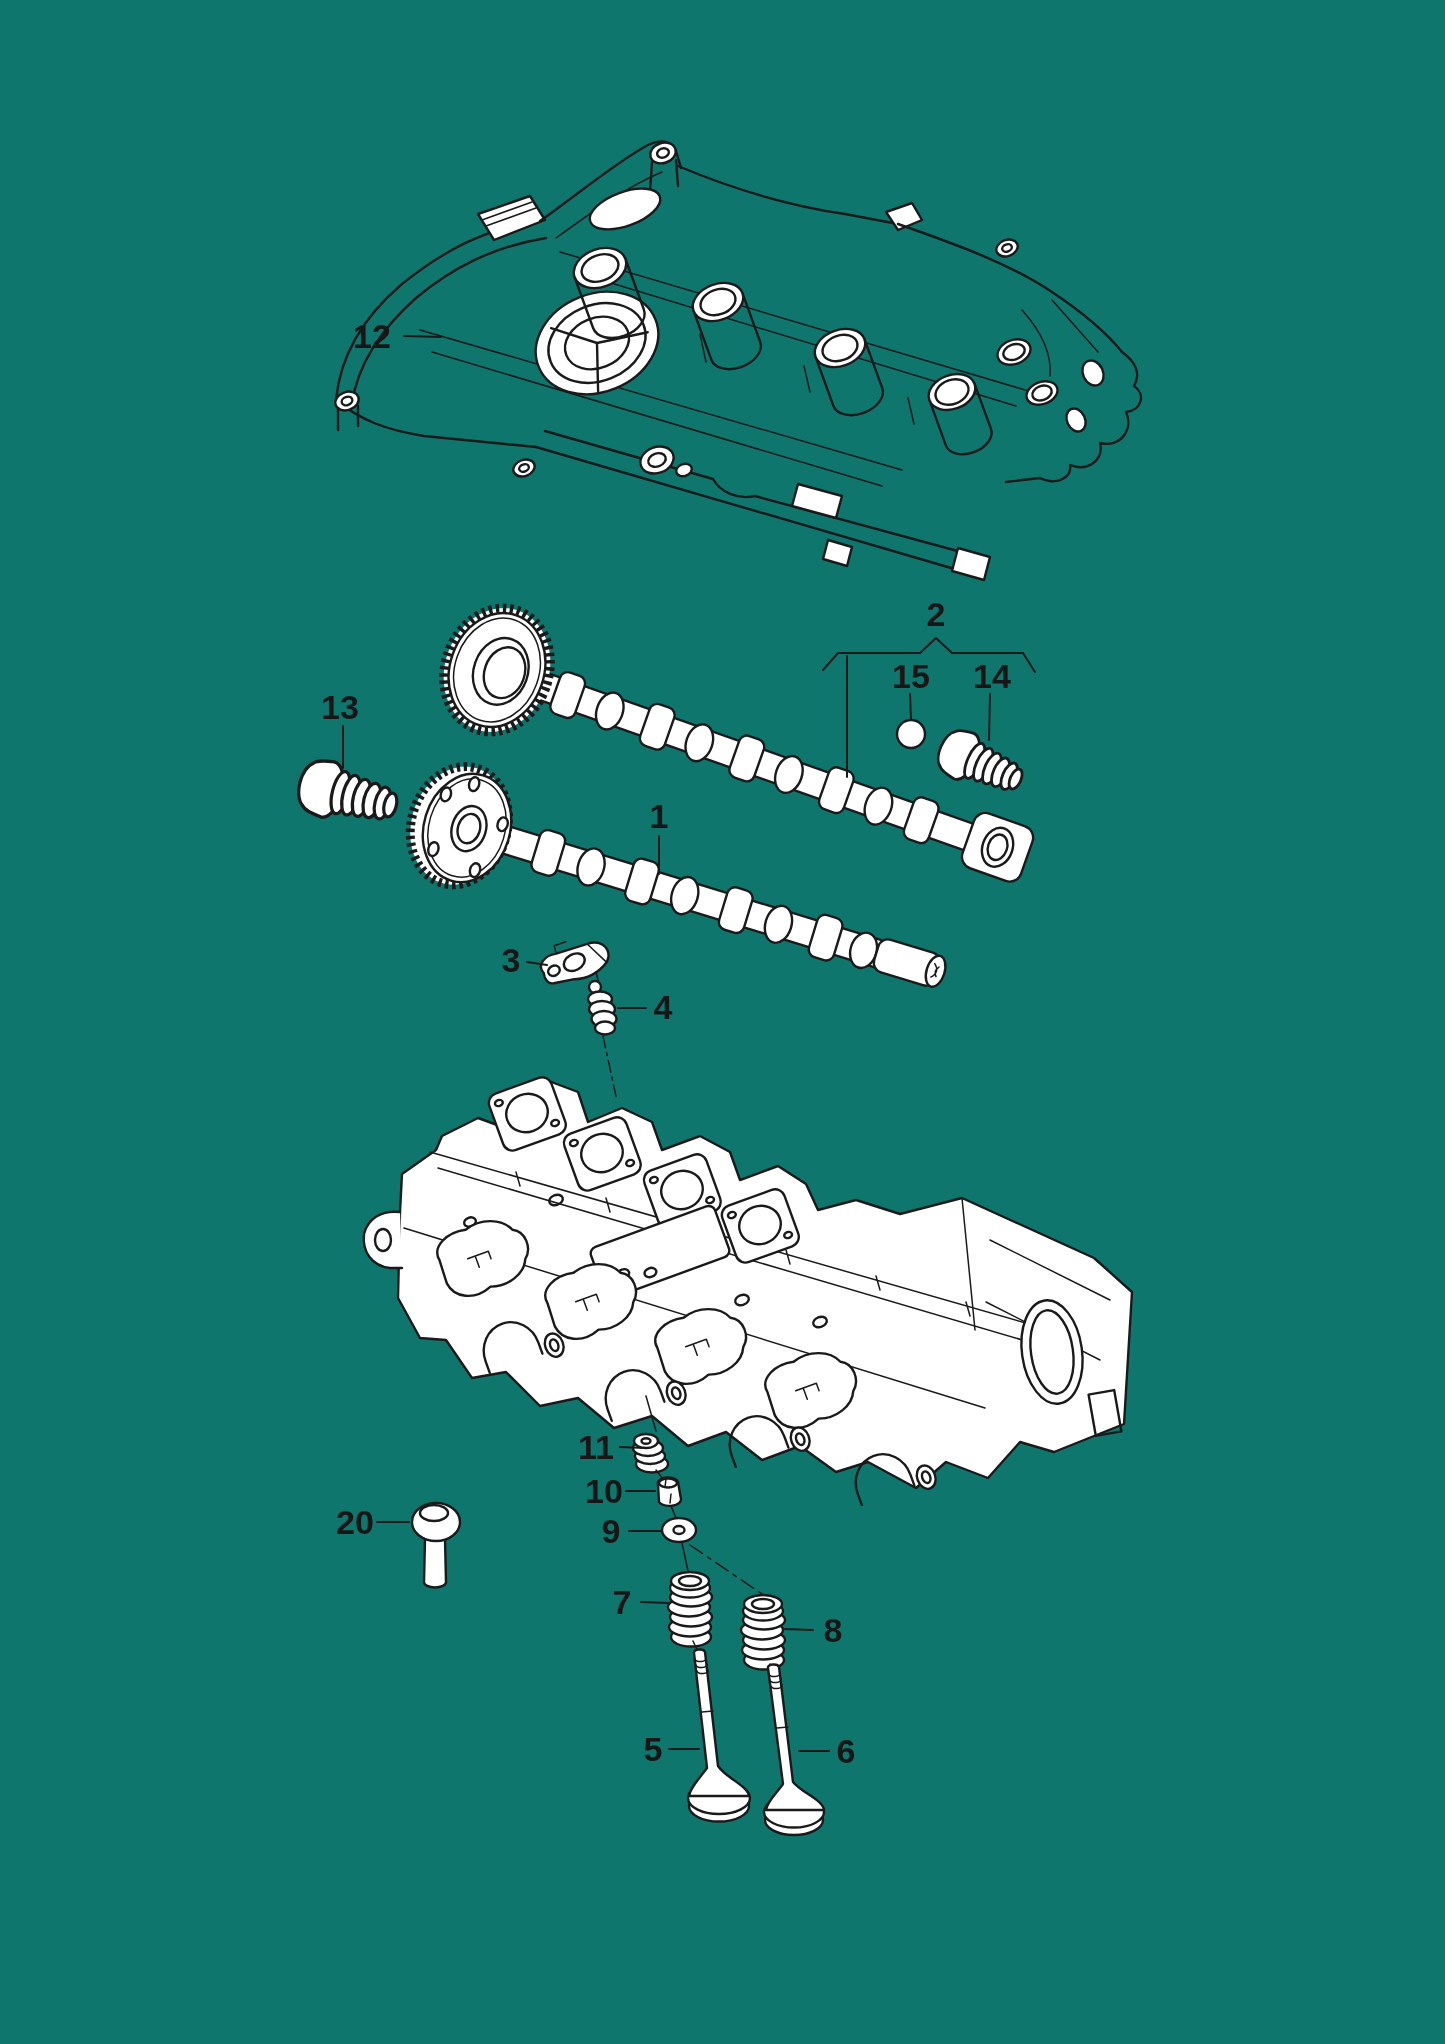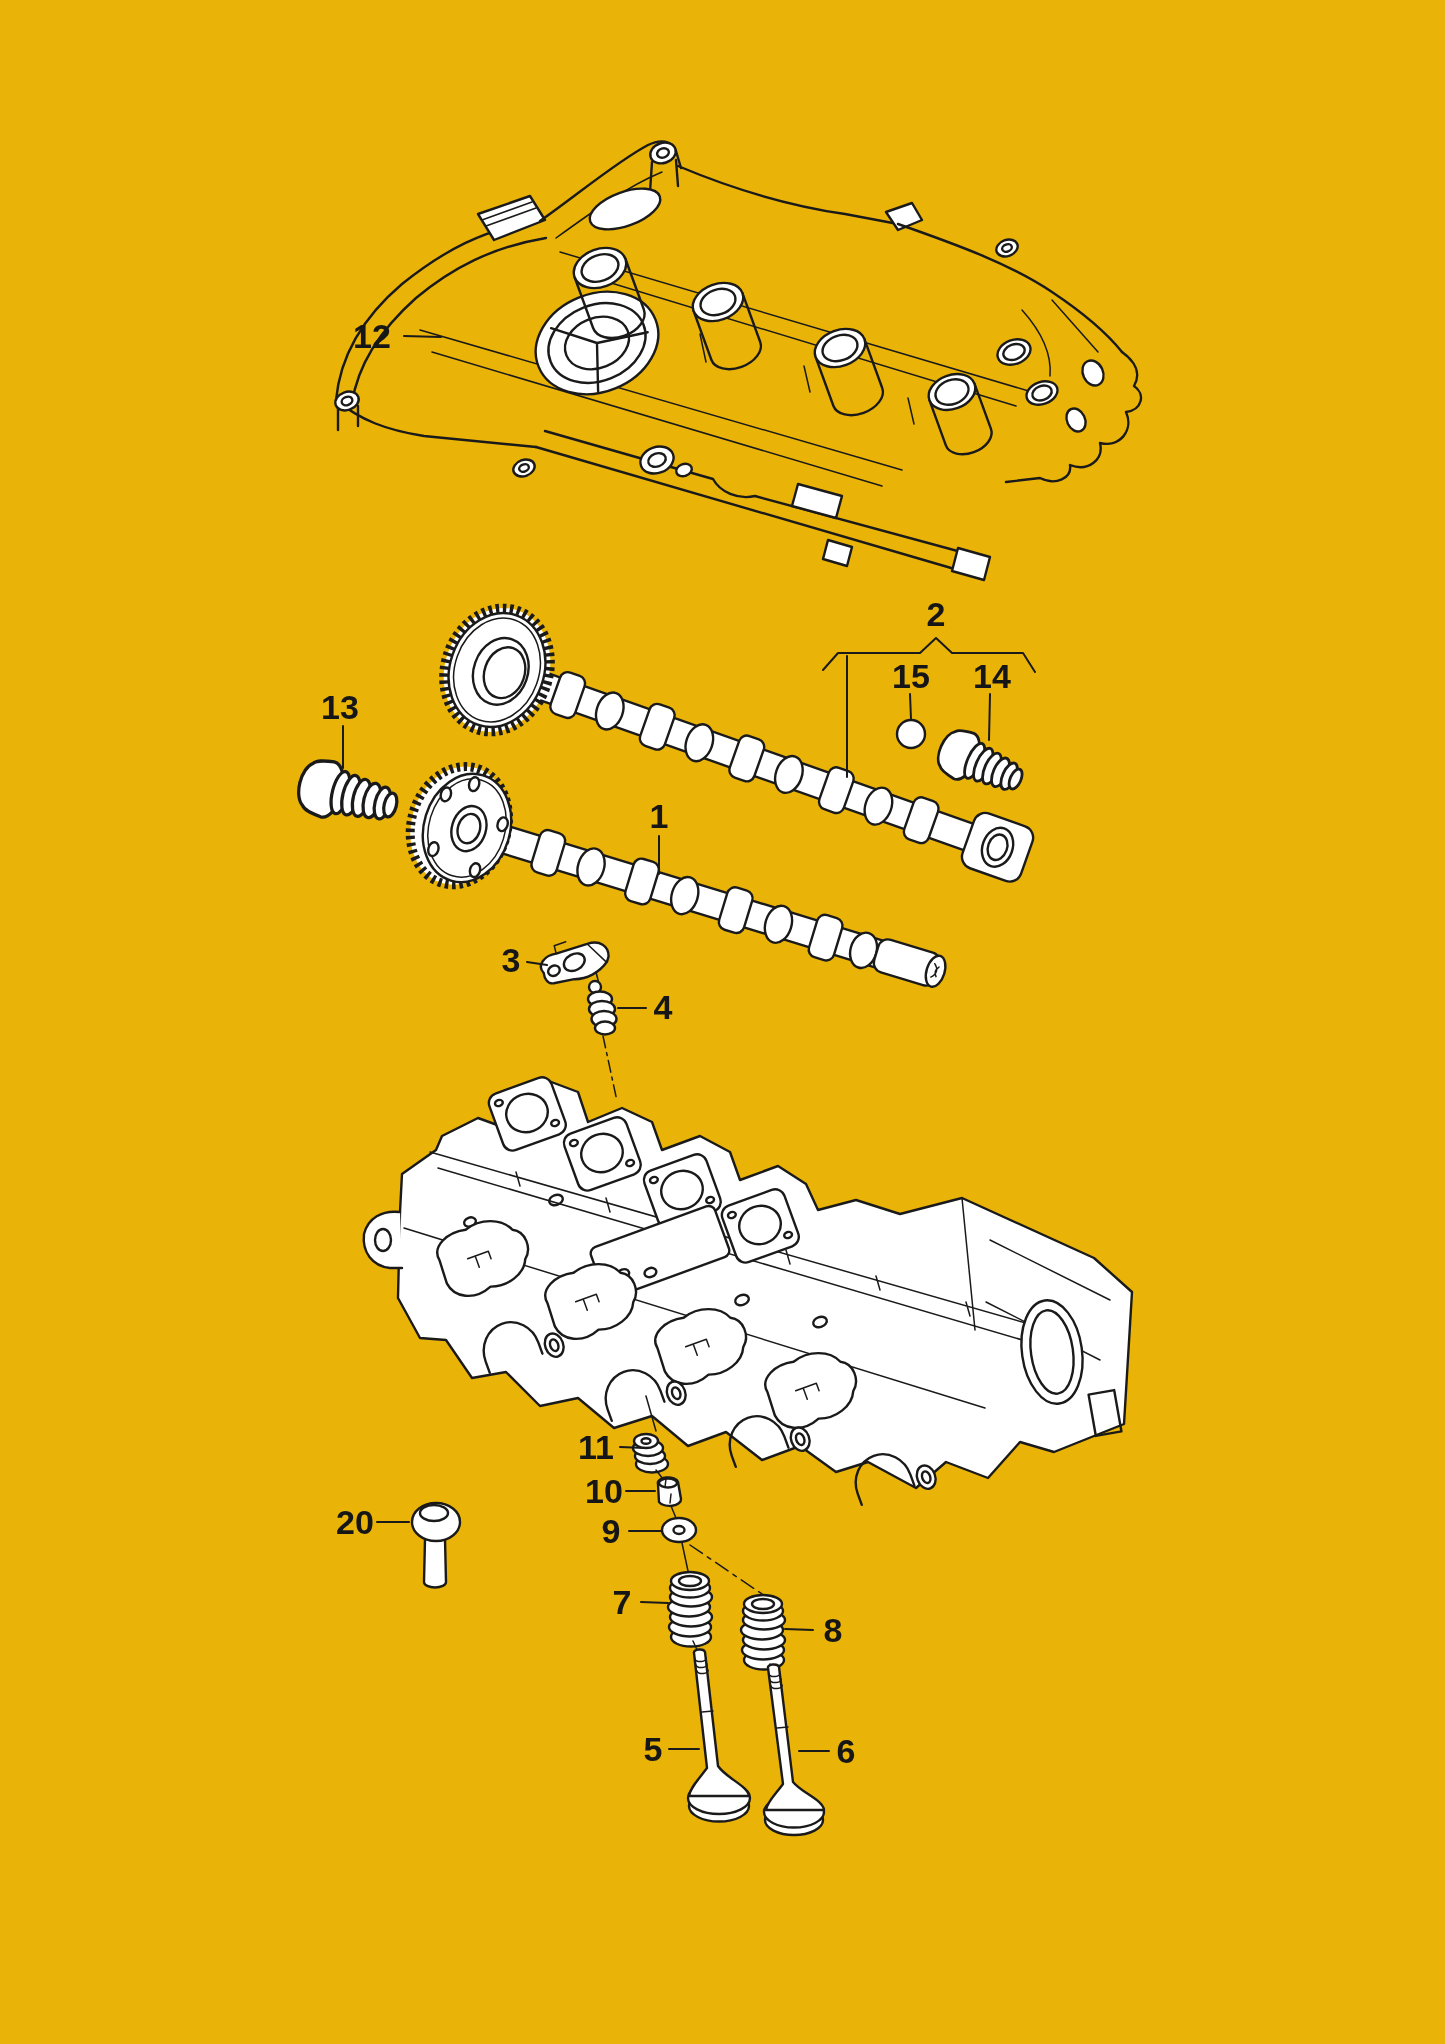--- a/index.html
+++ b/index.html
@@ -1,20 +1,20 @@
 <!DOCTYPE html>
 <html><head>
 <meta charset="utf-8">
 <style>
   html,body{margin:0;padding:0;background:#e8e8e8;}
   .page{
     position:relative;
     width:1445px;height:2044px;
     margin:0 auto;
-    background:#eab308;
+    background:#0f766e;
     overflow:hidden;
   }
   svg{display:block;width:100%;height:100%;}
   .ln   {fill:none;stroke:#1a1a1a;stroke-width:2.4;stroke-linecap:round;stroke-linejoin:round;}
   .lnf  {fill:#ffffff;stroke:#1a1a1a;stroke-width:2.4;stroke-linecap:round;stroke-linejoin:round;}
   .thin {fill:none;stroke:#1a1a1a;stroke-width:1.5;stroke-linecap:round;stroke-linejoin:round;}
   .leader{fill:none;stroke:#1a1a1a;stroke-width:2.0;stroke-linecap:round;stroke-linejoin:round;}
   .teeth{fill:#ffffff;stroke:#1a1a1a;stroke-width:9;stroke-dasharray:3.5 3.6;}
   .callout{
     font-family:"Liberation Sans","DejaVu Sans",sans-serif;

